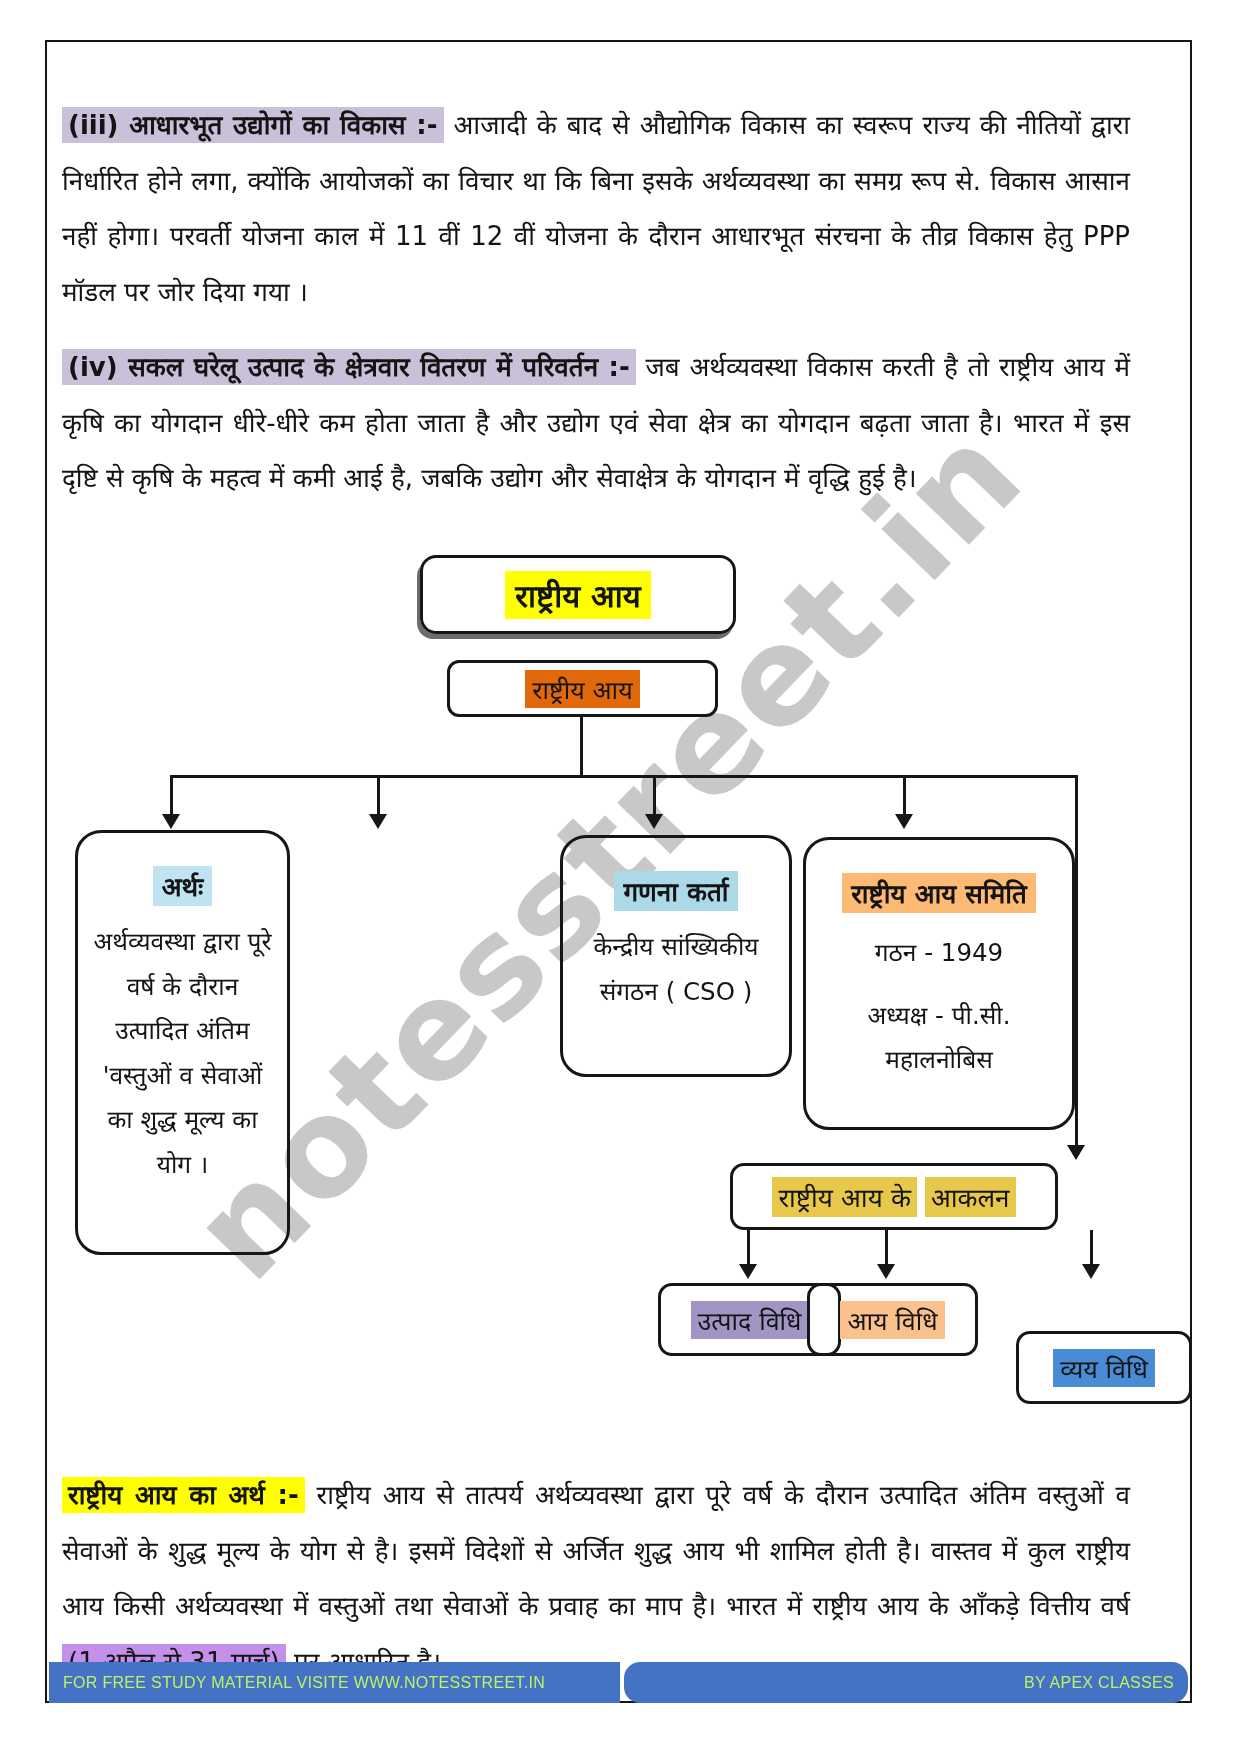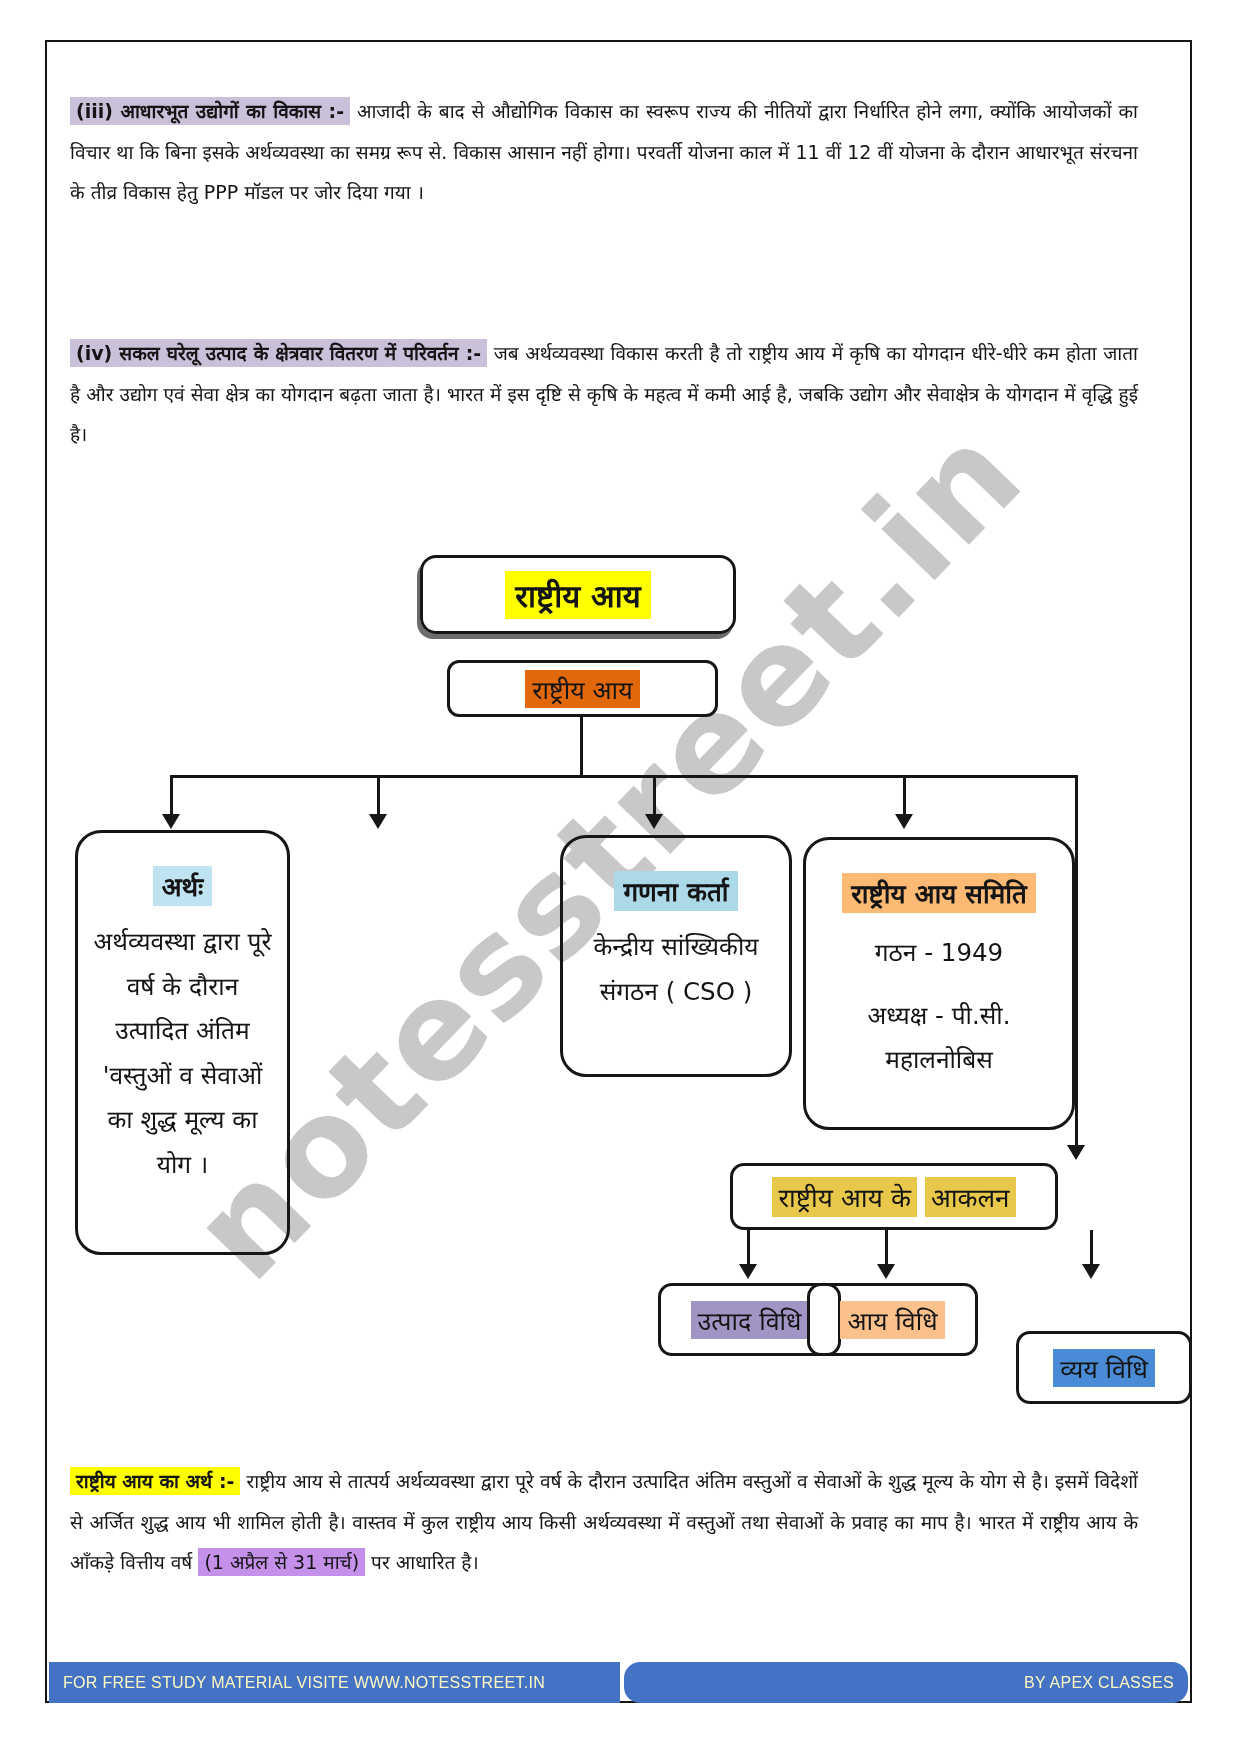--- a/index.html
+++ b/index.html
@@ -7,21 +7,21 @@
        font-family:"DejaVu Sans","Liberation Sans",sans-serif;color:#141414;}
   .page{position:absolute;left:45px;top:40px;width:1147px;height:1663px;
         border:2px solid #161616;background:#fff;box-sizing:border-box;}
   
   .watermark{position:absolute;left:-20px;top:380px;width:1160px;height:860px;
         display:flex;align-items:center;justify-content:center;
         transform:rotate(-46deg);font-size:135px;font-weight:bold;
         color:rgba(125,125,125,0.42);letter-spacing:3px;white-space:nowrap;
         z-index:0;pointer-events:none;}
   
-  .para{position:absolute;left:23px;width:1068px;font-size:19px;line-height:2.14;
+  .para{position:absolute;left:15px;width:1068px;font-size:26px;line-height:2.14;
         text-align:justify;z-index:1;}
   .p1{top:30px;}
   .p2{top:272px;}
   .p3{top:1400px;}
   .hl{padding:3px 6px;-webkit-box-decoration-break:clone;box-decoration-break:clone;}
   .hl-lav{background:#CBC0DA;font-weight:bold;}
   .hl-yel{background:#FFFF00;font-weight:bold;}
   .hl-purp{background:#C490EA;}
   
   .node{position:absolute;border:3px solid #161616;border-radius:26px;
@@ -64,21 +64,21 @@
   .dh1{left:115px;} .dh2{left:322px;} .dh3{left:598px;} .dh4{left:848px;}
   .rdesc{left:1028px;top:733px;width:3px;height:372px;}
   .rdesc-h{left:1020px;top:1103px;}
   .mdrop{top:1188px;width:3px;height:36px;}
   .md1{left:700px;} .md2{left:838px;} .md3{left:1043px;}
   .mh{top:1222px;}
   .mh1{left:692px;} .mh2{left:830px;} .mh3{left:1035px;}
   
   .footer{position:absolute;left:2px;right:2px;top:1620px;height:41px;
         display:flex;gap:4px;z-index:1;}
-  .fcell{background:#4472C4;color:#fef9c3;font-family:"Liberation Sans",sans-serif;
+  .fcell{background:#4472C4;color:#bef264;font-family:"Liberation Sans",sans-serif;
         font-size:16px;display:flex;align-items:center;letter-spacing:0.3px;}
   .fleft{width:571px;padding-left:14px;box-sizing:border-box;}
   .fright{flex:1;justify-content:flex-end;padding-right:14px;border-radius:16px;}
 </style>
 </head>
 <body>
 
 <div class="page">
 
   <div class="watermark">notesstreet.in</div>

